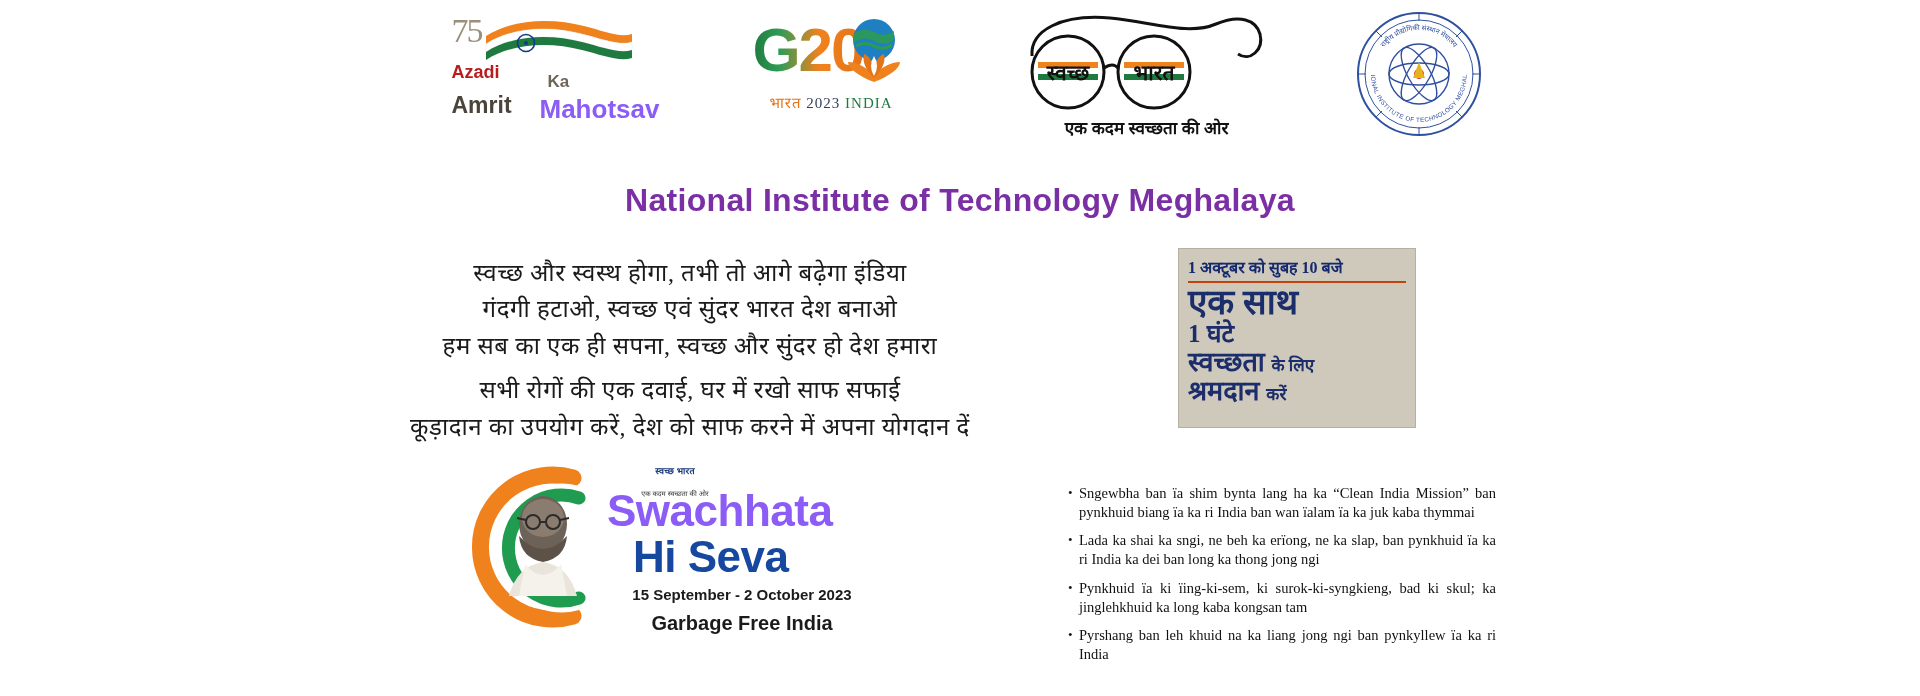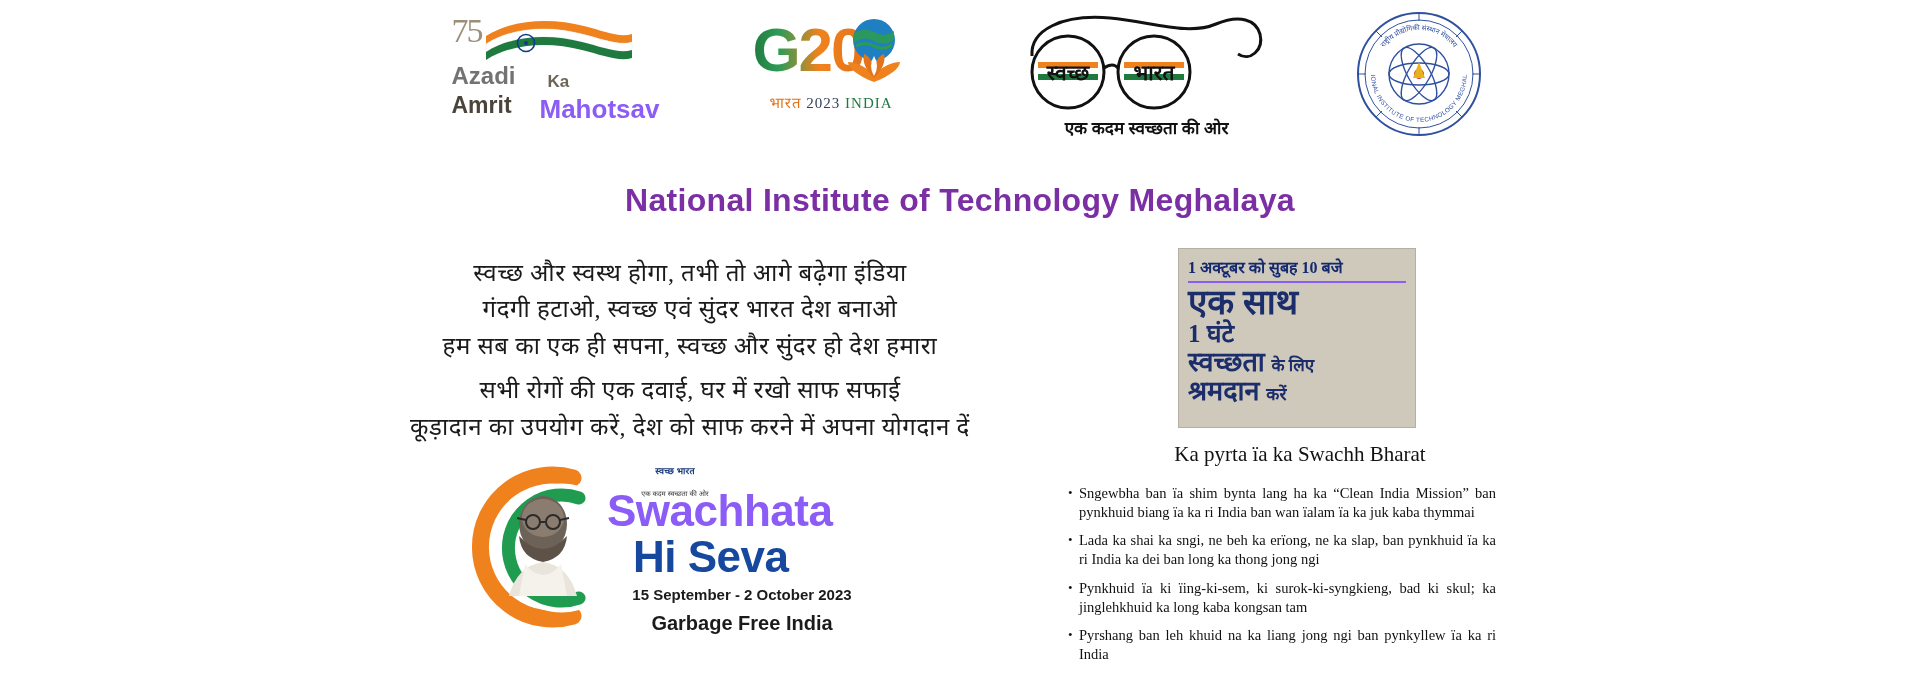--- a/index.html
+++ b/index.html
@@ -63,21 +63,21 @@
     top: 6px;
     width: 150px;
     height: 54px;
   }
   .azadi .t1, .azadi .t2, .azadi .t3 {
     position: absolute;
     font-family: "Liberation Sans", sans-serif;
     font-weight: bold;
     color: #5b5344;
   }
-  .azadi .t1 { left: 16px; top: 52px; font-size: 24px; color:#737373;}
+  .azadi .t1 { left: 16px; top: 52px; font-size: 18px; color:#b91c1c;}
   .azadi .ka { position:absolute; left: 112px; top: 62px; font-size: 17px; color:#6d6556; font-weight:bold;}
   .azadi .t3 { left: 16px; top: 82px; font-size: 23px; color:#4a443a;}
   .azadi .mah { position:absolute; left: 104px; top: 84px; font-size: 26px; color:#8b5cf6; font-weight:bold;}
 
   
   .g20 {
     width: 215px;
     height: 130px;
     position: relative;
     display:flex;
@@ -179,21 +179,21 @@
     border: 1px solid #b6b0a2;
     box-sizing: border-box;
     padding: 7px 9px;
     font-family: "Liberation Serif", serif;
     color: #1b2d6b;
   }
   .poster .pl1 {
     font-size: 16px;
     font-weight: bold;
     color: #152a6e;
-    border-bottom: 2px solid #8b5cf6;
+    border-bottom: 2px solid #c2410c;
     padding-bottom: 3px;
     white-space: nowrap;
   }
   .poster .pl2 {
     font-size: 35px;
     font-weight: bold;
     line-height: 1.04;
     margin-top: 2px;
   }
   .poster .pl3 {
@@ -449,21 +449,20 @@
     <div class="pl3">1 घंटे</div>
     <div class="pl4">
       <span>स्वच्छता</span>
       <span class="small">के लिए</span>
     </div>
     <div class="pl5">
       <span>श्रमदान</span>
       <span class="small">करें</span>
     </div>
   </div>
-  <div class="poster-caption">Ka pyrta ïa ka Swachh Bharat</div>
 
   <div class="khasi">
     <div class="bullet">
       <span class="dot">•</span>
       <span class="txt">Sngewbha ban ïa shim bynta lang ha ka “Clean India Mission” ban pynkhuid biang ïa ka ri India ban wan ïalam ïa ka juk kaba thymmai</span>
     </div>
     <div class="bullet">
       <span class="dot">•</span>
       <span class="txt">Lada ka shai ka sngi, ne beh ka erïong, ne ka slap, ban pynkhuid ïa ka ri India ka dei ban long ka thong jong ngi</span>
     </div>

